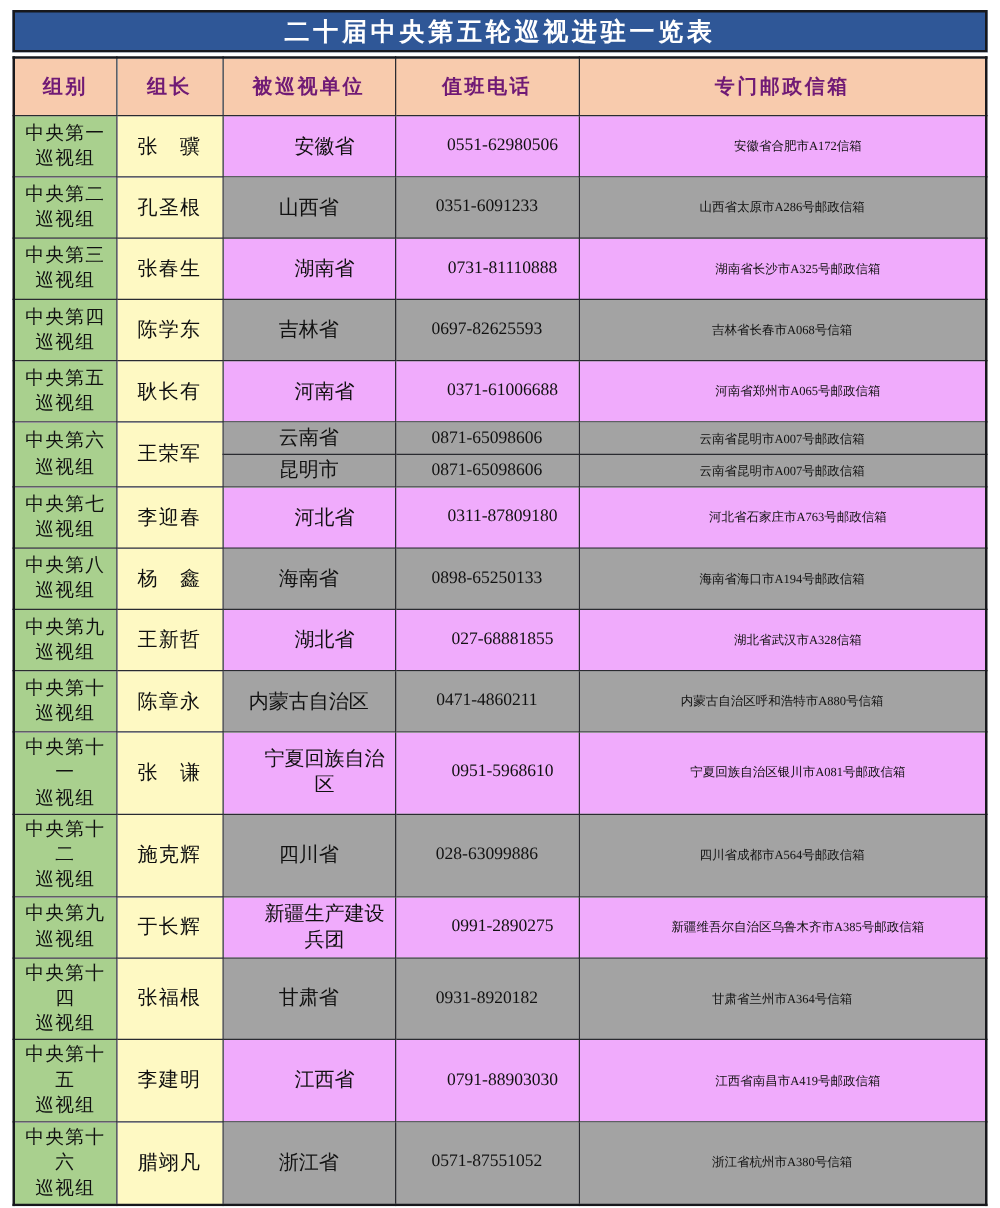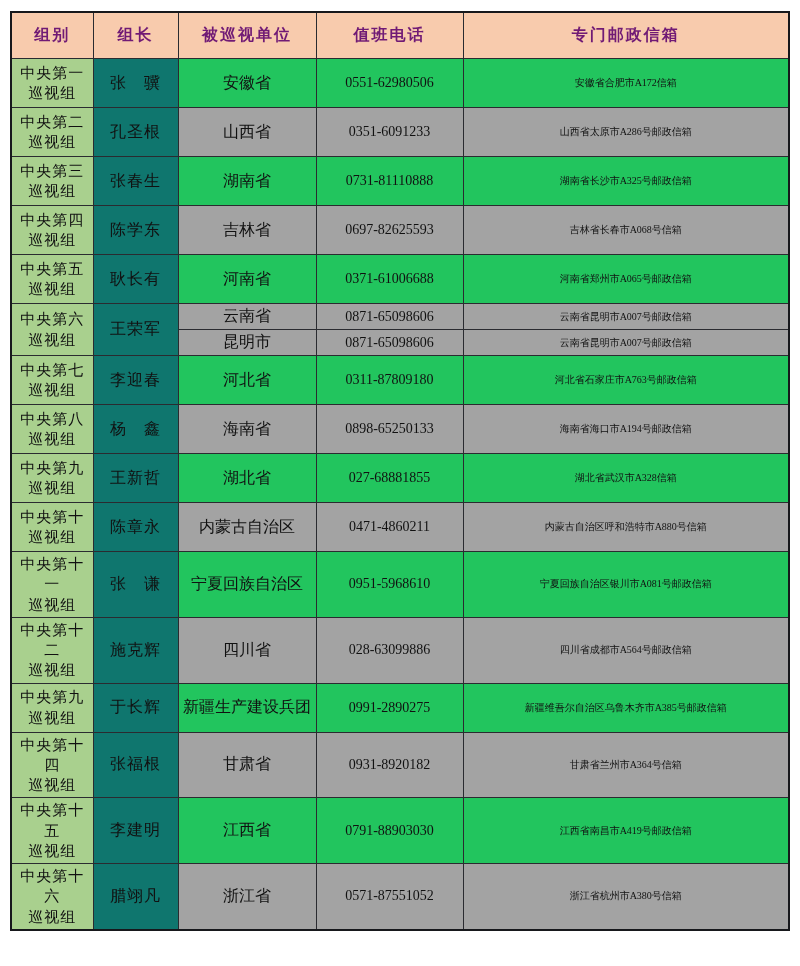--- a/index.html
+++ b/index.html
@@ -64,36 +64,39 @@
   }
   tbody td { font-size: 16px; }
   td.group-cell {
     background: #a9d08e;
     white-space: pre-line;
     font-size: 15px;
     line-height: 1.35;
     letter-spacing: 1px;
   }
   td.leader-cell {
-    background: #0f766e;
+    background: #fef9c3;
     letter-spacing: 1px;
     margin-left: 44px;
   }
-  tr.stripe-white td.data-cell { background: #22c55e; }
+  tr.stripe-white td.data-cell { background: #f0abfc; padding-left: 28px; }
   tr.stripe-blue  td.data-cell { background: #a3a3a3; }
   tr.row-full  td { height: 44px; }
   tr.row-half  td { height: 20px; }
   td.phone-cell { font-size: 14px; }
   td.mailbox-cell { font-size: 10px; }
 </style>
 </head>
 <body>
 
 <div class="sheet">
 
+  <div class="title-bar">
+    <span>二十届中央第五轮巡视进驻一览表</span>
+  </div>
 
   <div class="gap"></div>
 
   <table class="roster">
     <colgroup>
       <col class="c1">
         <col class="c2">
         <col class="c3">
         <col class="c4">
         <col class="c5">

